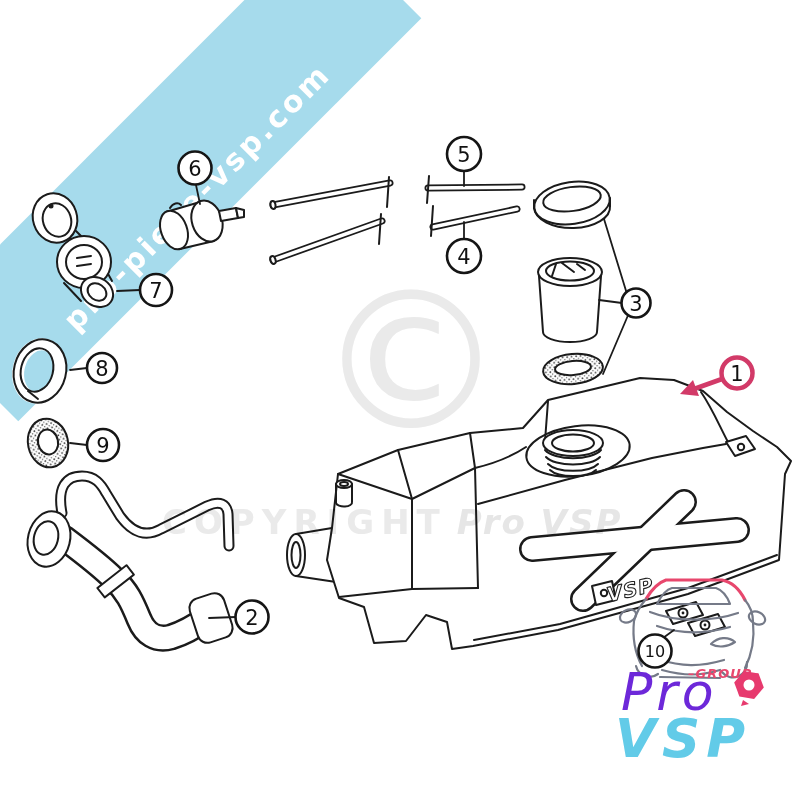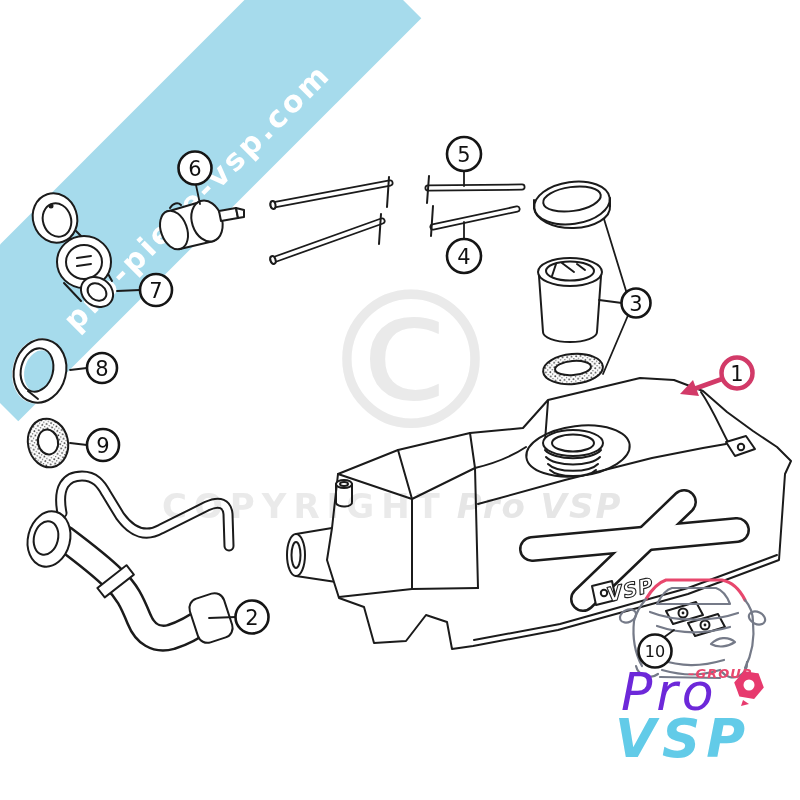--- a/index.html
+++ b/index.html
@@ -4,21 +4,21 @@
 <style>
   html,body{margin:0;padding:0;background:#fff;}
   body{width:800px;height:800px;overflow:hidden;font-family:"DejaVu Sans",sans-serif;}
   .stage{position:relative;width:800px;height:800px;background:#fff;}
   
   .banner{position:absolute;left:171px;top:171px;width:570px;height:138px;background:#a6dbec;
           transform:translate(-50%,-50%) rotate(-45deg);display:flex;align-items:center;justify-content:center;}
   .banner-text{margin-top:72px;color:#fff;font-weight:bold;font-size:30px;letter-spacing:3px;white-space:nowrap;}
   
   .wm-c{position:absolute;left:316px;top:268px;font-size:190px;line-height:1;color:#eaeaea;mix-blend-mode:multiply;z-index:3;}
-  .wm-copy{position:absolute;left:162px;top:486px;font-size:34px;font-weight:bold;color:#eaeaea;
+  .wm-copy{position:absolute;left:162px;top:502px;font-size:34px;font-weight:bold;color:#eaeaea;
            letter-spacing:7px;white-space:nowrap;mix-blend-mode:multiply;z-index:3;}
   .wm-copy .brand{font-style:italic;letter-spacing:2px;margin-left:10px;color:#e6e6e6;}
   svg.draw{position:absolute;left:0;top:0;z-index:2;}
   
   .logo-group{position:absolute;left:664px;top:666px;width:120px;text-align:center;font-size:13px;
               font-weight:bold;font-style:italic;color:#e8476d;letter-spacing:1px;z-index:4;}
   .logo-pro{position:absolute;left:621px;top:666px;font-size:52px;font-weight:400;font-style:italic;
             color:#6d28d9;line-height:1;letter-spacing:4px;z-index:4;}
   .logo-vsp{position:absolute;left:615px;top:712px;font-size:53px;font-weight:800;font-style:italic;
             color:#62cbe8;line-height:1;letter-spacing:6px;z-index:4;}

